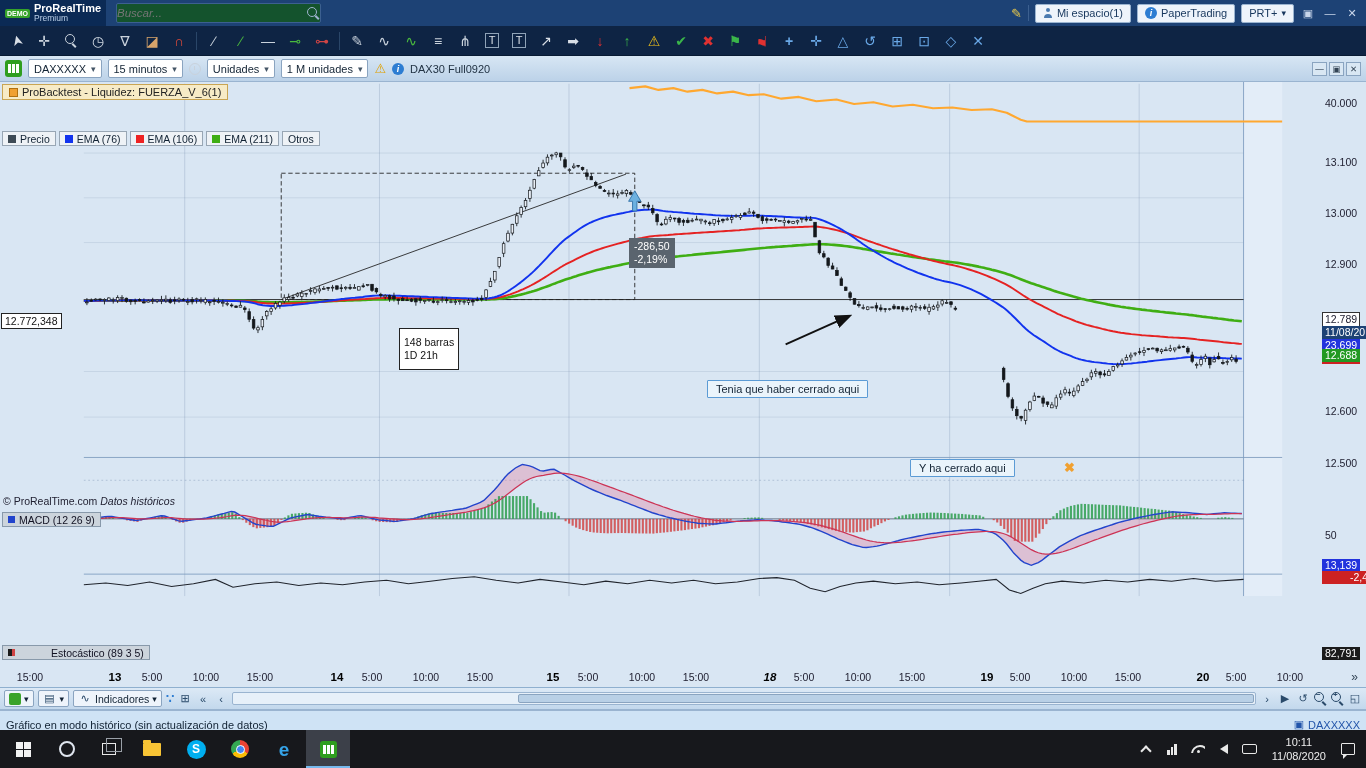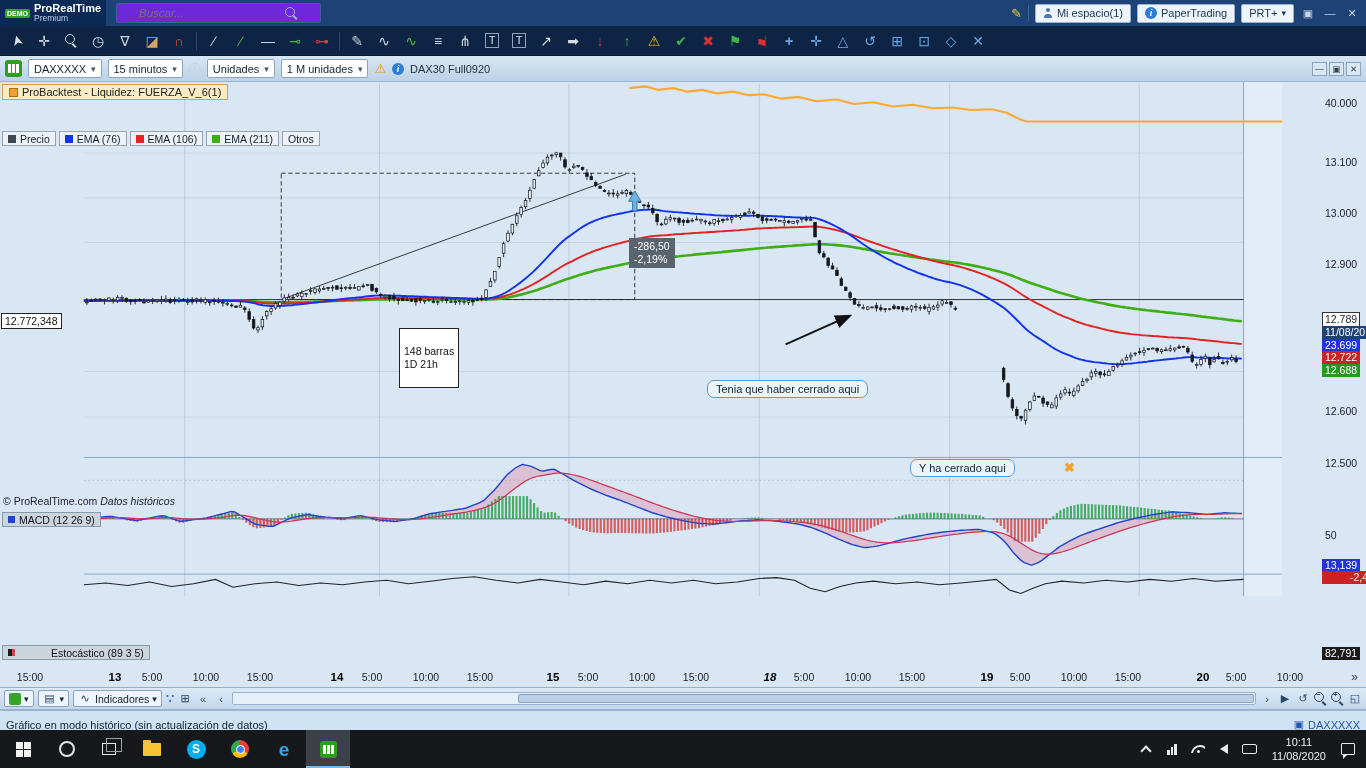--- a/index.html
+++ b/index.html
@@ -6,21 +6,21 @@
 html,body{width:1366px;height:768px;overflow:hidden;font-family:"Liberation Sans",sans-serif;background:#d9e6f3;}
 
 #menubar{position:absolute;top:0;left:0;width:1366px;height:26px;background:#1d4275;display:flex;align-items:center;color:#fff;z-index:30;}
 #logo{width:106px;height:26px;background:#0b2a55;display:flex;align-items:center;gap:4px;padding:0 5px;}
 .demo-chip{background:#35a32a;color:#fff;font-size:7px;font-weight:bold;padding:1px 2px;border-radius:2px;}
 .logo-txt{line-height:1;}
 .logo-title{font-size:11px;font-weight:bold;color:#fff;}
 .logo-sub{font-size:8.5px;color:#bcd0e8;}
 #menu-items{display:flex;height:100%;}
 .menu-item{padding:0 11px;font-size:12px;display:flex;align-items:center;cursor:default;}
-#menubar-search{margin-left:10px;width:205px;height:20px;background:#6d28d9;border:1px solid #3c6090;display:flex;align-items:center;padding:0 22px;border-radius:2px;gap:28px;}
+#menubar-search{margin-left:10px;width:205px;height:20px;background:#14532d;border:1px solid #3c6090;display:flex;align-items:center;padding:0 0;border-radius:2px;gap:28px;}
 #menubar-search input{flex:1;background:transparent;border:none;outline:none;color:#9fb4d0;font-style:italic;font-size:11.5px;width:100%;}
 #menubar-right{margin-left:auto;display:flex;align-items:center;gap:6px;padding-right:6px;}
 .mb-btn{background:#eef4fb;color:#16365c;font-size:11px;height:19px;display:flex;align-items:center;gap:4px;padding:0 7px;border-radius:2px;border:1px solid #9ab4d0;}
 .wc{color:#c8d6ea;font-size:11px;width:16px;text-align:center;}
 .vsep{width:1px;height:16px;background:#3c6090;}
 
 #draw-toolbar{position:absolute;top:26px;left:0;width:1366px;height:30px;background:#0e2444;display:flex;align-items:center;padding-left:4px;gap:1px;z-index:30;border-bottom:1px solid #071a33;}
 .ticon{width:26px;height:24px;display:flex;align-items:center;justify-content:center;font-size:14px;color:#c9d2dc;border-radius:2px;}
 .ticon.boxed span{border:1px solid #8fa3b8;padding:0 3px;font-size:11px;line-height:13px;}
 .ticon.bold{font-weight:bold;}
@@ -39,22 +39,22 @@
 
 #chart-body{position:absolute;top:82px;left:0;width:1366px;height:586px;background:#d9e6f3;}
 #chart-svg{position:absolute;left:0;top:0;}
 .bt-tab{position:absolute;left:2px;top:2px;height:16px;background:#f7ebc6;border:1px solid #c9a553;font-size:11px;color:#222;display:flex;align-items:center;gap:4px;padding:0 6px;z-index:5;}
 .bt-ico{width:9px;height:9px;background:#f0a030;border:1px solid #b07010;}
 #legend{position:absolute;left:2px;top:49px;display:flex;gap:3px;z-index:5;}
 .lg{background:#eef2f6;border:1px solid #98a6b4;font-size:10.5px;color:#123;height:15px;display:flex;align-items:center;gap:4px;padding:0 5px;}
 .lg .chip{width:8px;height:8px;display:inline-block;}
 .price-tag{position:absolute;left:1px;top:231px;background:#fff;border:1px solid #222;font-size:10.5px;color:#111;padding:0 3px;line-height:14px;z-index:6;}
 .loss-box{position:absolute;left:629px;top:156px;background:#5a646e;color:#fff;font-size:10.5px;line-height:1.25;padding:2px 5px;z-index:6;}
-.bars-box{position:absolute;left:399px;top:246px;background:#fff;border:1px solid #222;font-size:10.5px;color:#111;line-height:1.25;padding:16px 4px;z-index:6;}
-.note{position:absolute;background:#eaf4fb;border:1px solid #5b9bd5;border-radius:7px;font-size:11px;color:#123;padding:2px 8px;white-space:nowrap;z-index:6;}
+.bars-box{position:absolute;left:399px;top:246px;background:#fff;border:1px solid #222;font-size:10.5px;color:#111;line-height:1.25;padding:7px 4px;z-index:6;}
+.note{position:absolute;background:#eaf4fb;border:1px solid #5b9bd5;border-radius:1px;font-size:11px;color:#123;padding:2px 8px;white-space:nowrap;z-index:6;}
 #note1{left:707px;top:298px;}
 #note2{left:910px;top:377px;text-align:center;}
 .xmark{position:absolute;left:1064px;top:378px;color:#f0a030;font-size:13px;font-weight:bold;z-index:6;}
 .copyright{position:absolute;left:3px;top:413px;font-size:10.5px;color:#223;z-index:5;}
 .copyright i{font-style:italic;}
 .panel-label{position:absolute;left:2px;background:#ccd4dc;border:1px solid #8899aa;font-size:10.5px;color:#112;height:15px;display:flex;align-items:center;gap:4px;padding:0 5px;z-index:5;}
 #macd-label{top:430px;}
 #stoch-label{top:563px;gap:36px;}
 .mini-sq{width:7px;height:7px;display:inline-block;}
 #price-labels{position:absolute;inset:0;z-index:4;pointer-events:none;}
@@ -1207,21 +1207,21 @@
 
   <div id="price-labels">
       <div class="pl" style="top: 15px;">40.000</div>
       <div class="pl" style="top: 74px;">13.100</div>
       <div class="pl" style="top: 125px;">13.000</div>
       <div class="pl" style="top: 176px;">12.900</div>
       <div class="pl boxed" style="top: 230px;">12.789</div>
       <div class="pl navy" style="top: 244px;">11/08/20</div>
       <div class="pl blue" style="top: 257px;">23.699</div>
       <div class="pl red" style="top: 269px;">12.722</div>
-      <div class="pl green" style="top: 282px;">12.688</div>
+      <div class="pl green" style="top: 267px;">12.688</div>
       <div class="pl" style="top: 323px;">12.600</div>
       <div class="pl" style="top: 375px;">12.500</div>
       <div class="pl" style="top: 447px;">50</div>
       <div class="pl blue" style="top: 477px;">13,139</div>
       <div class="pl red" style="top: 489px; padding-left: 28px;">-2,4480</div>
       <div class="pl black" style="top: 565px;">82,791</div>
     </div>
 </div>
 
 <div id="time-axis">

